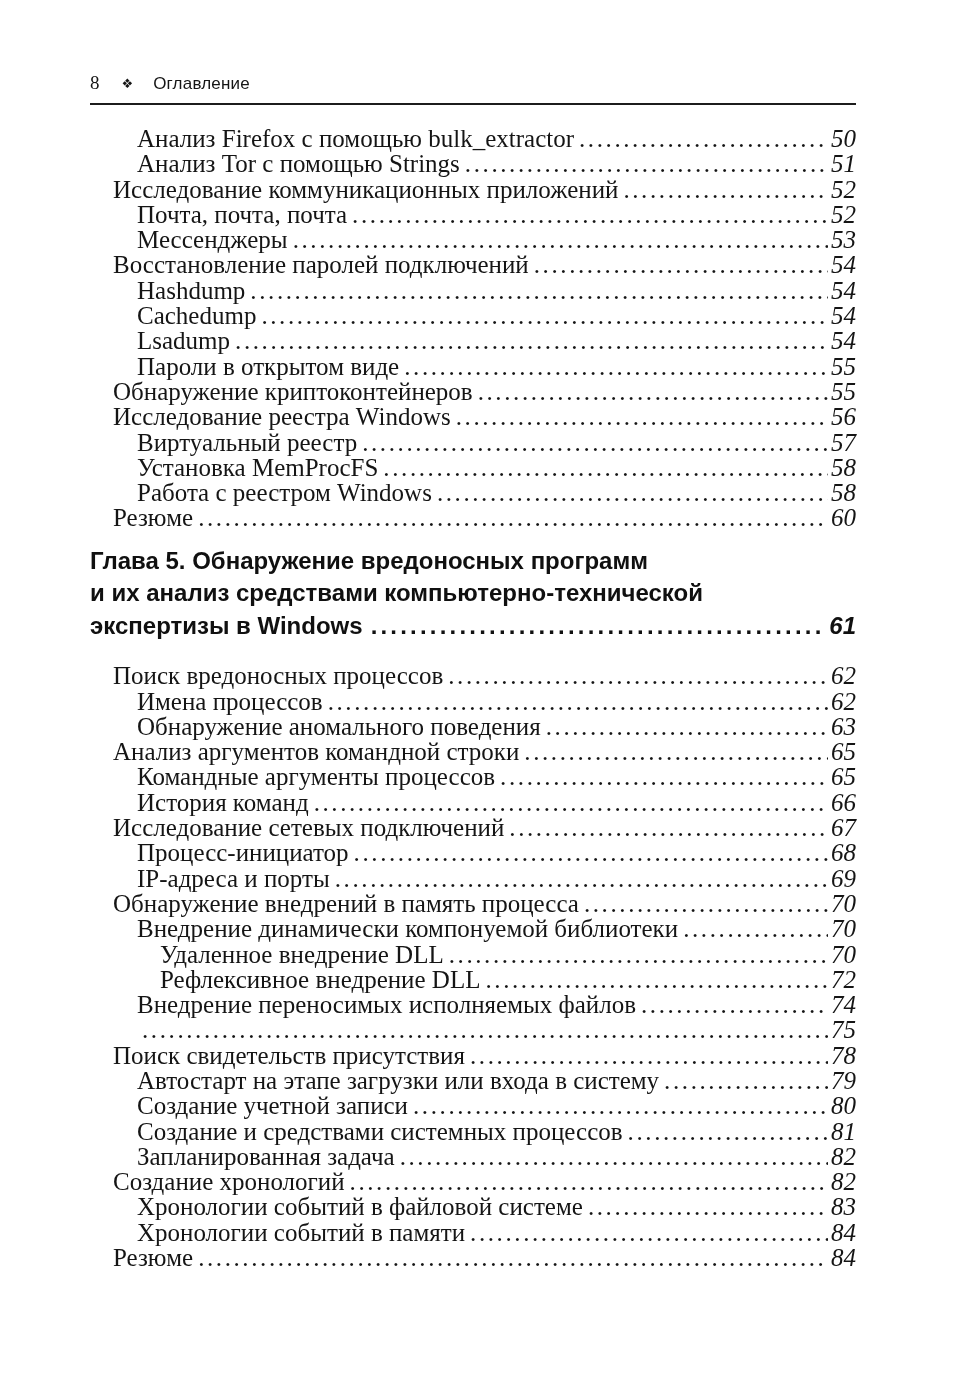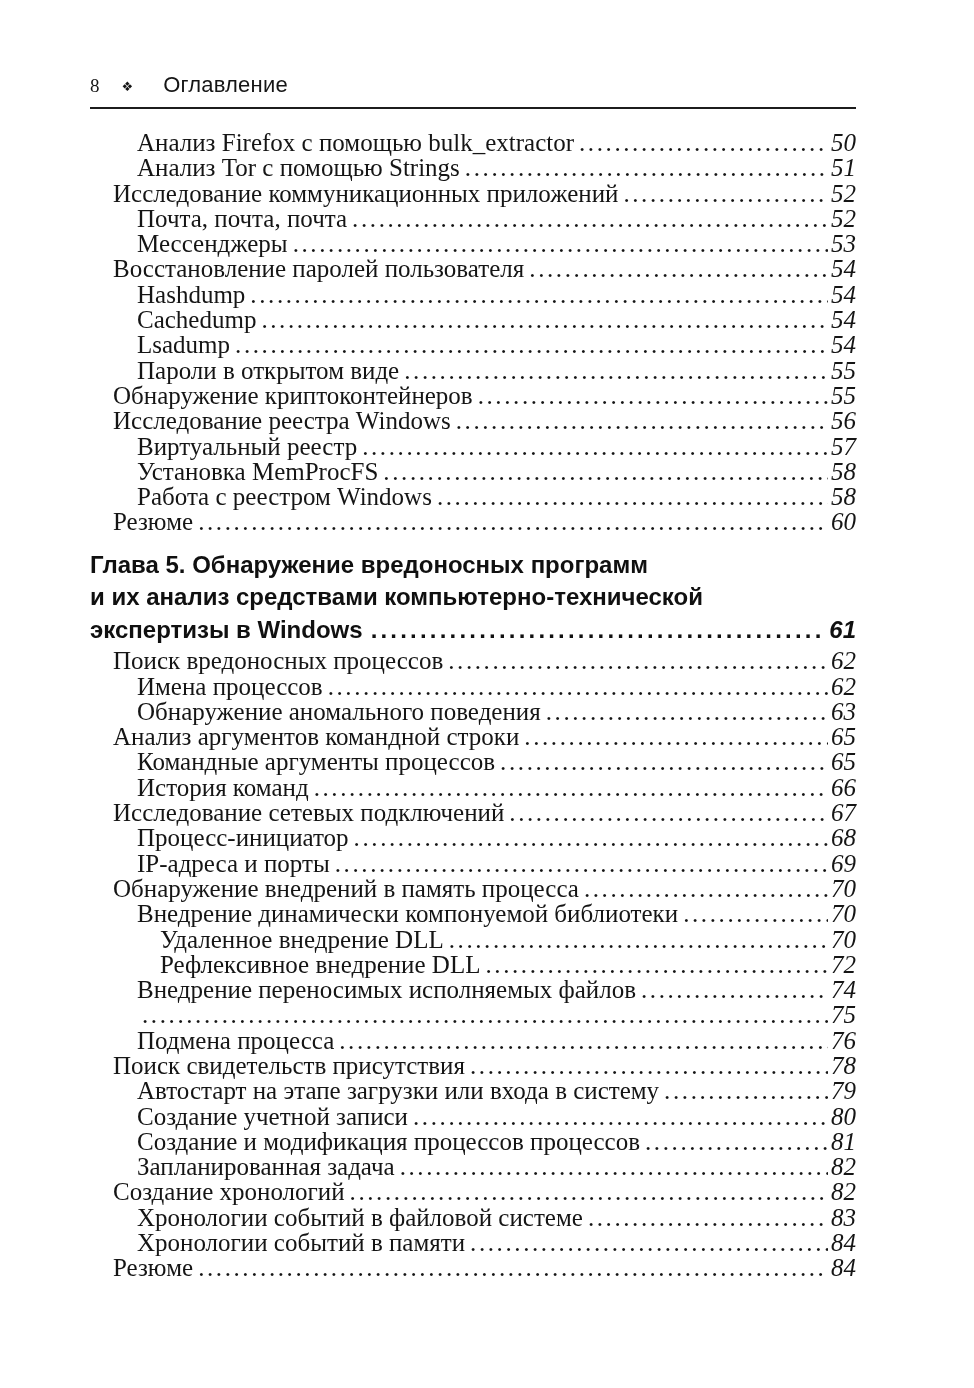--- a/index.html
+++ b/index.html
@@ -26,22 +26,22 @@
     font-weight: 400;
   }
   .rh-diamond {
     font-size: 13px;
     margin-left: 22px;
     position: relative;
     top: -1px;
   }
   .rh-title {
     font-family: "Liberation Sans", sans-serif;
-    font-size: 22px;
-    margin-left: 30px;
+    font-size: 17px;
+    margin-left: 20px;
     letter-spacing: 0.2px;
   }
   
   .toc { margin-top: 21px; }
   .toc-entry {
     display: flex;
     align-items: baseline;
     font-size: 25px;
     line-height: 25.3px;
     white-space: nowrap;
@@ -66,21 +66,21 @@
     min-width: 24px;
     font-style: italic;
   }
   
   .chapter {
     font-family: "Liberation Sans", sans-serif;
     font-weight: 700;
     font-size: 24px;
     line-height: 32.5px;
     color: #101010;
-    margin: 14px 0 2px 0;
+    margin: 14px 0 21px 0;
   }
   .chapter-line {
     display: flex;
     align-items: baseline;
     white-space: nowrap;
   }
   .chapter-line .dots { margin: 0 4px 0 8px; }
   .chapter-line .dots::after { letter-spacing: 3.2px; }
 </style>
 </head>
@@ -114,21 +114,21 @@
         <span class="toc-label">Почта, почта, почта</span>
         <span class="dots"></span>
         <span class="toc-page">52</span>
       </div>
       <div class="toc-entry level-2">
         <span class="toc-label">Мессенджеры</span>
         <span class="dots"></span>
         <span class="toc-page">53</span>
       </div>
       <div class="toc-entry level-1">
-        <span class="toc-label">Восстановление паролей пользователя</span>
+        <span class="toc-label">Восстановление паролей подключений</span>
         <span class="dots"></span>
         <span class="toc-page">54</span>
       </div>
       <div class="toc-entry level-2">
         <span class="toc-label">Hashdump</span>
         <span class="dots"></span>
         <span class="toc-page">54</span>
       </div>
       <div class="toc-entry level-2">
         <span class="toc-label">Cachedump</span>
@@ -255,42 +255,37 @@
       </div>
       <div class="toc-entry level-2">
         <span class="toc-label">Внедрение переносимых исполняемых файлов</span>
         <span class="dots"></span>
         <span class="toc-page">74</span>
       </div>
       <div class="toc-entry level-2">
         <span class="dots"></span>
         <span class="toc-page">75</span>
       </div>
-      <div class="toc-entry level-2">
-        <span class="toc-label">Подмена процесса</span>
-        <span class="dots"></span>
-        <span class="toc-page">76</span>
-      </div>
       <div class="toc-entry level-1">
         <span class="toc-label">Поиск свидетельств присутствия</span>
         <span class="dots"></span>
         <span class="toc-page">78</span>
       </div>
       <div class="toc-entry level-2">
         <span class="toc-label">Автостарт на этапе загрузки или входа в систему</span>
         <span class="dots"></span>
         <span class="toc-page">79</span>
       </div>
       <div class="toc-entry level-2">
         <span class="toc-label">Создание учетной записи</span>
         <span class="dots"></span>
         <span class="toc-page">80</span>
       </div>
       <div class="toc-entry level-2">
-        <span class="toc-label">Создание и модификация процессов процессов</span>
+        <span class="toc-label">Создание и средствами системных процессов</span>
         <span class="dots"></span>
         <span class="toc-page">81</span>
       </div>
       <div class="toc-entry level-2">
         <span class="toc-label">Запланированная задача</span>
         <span class="dots"></span>
         <span class="toc-page">82</span>
       </div>
       <div class="toc-entry level-1">
         <span class="toc-label">Создание хронологий</span>

